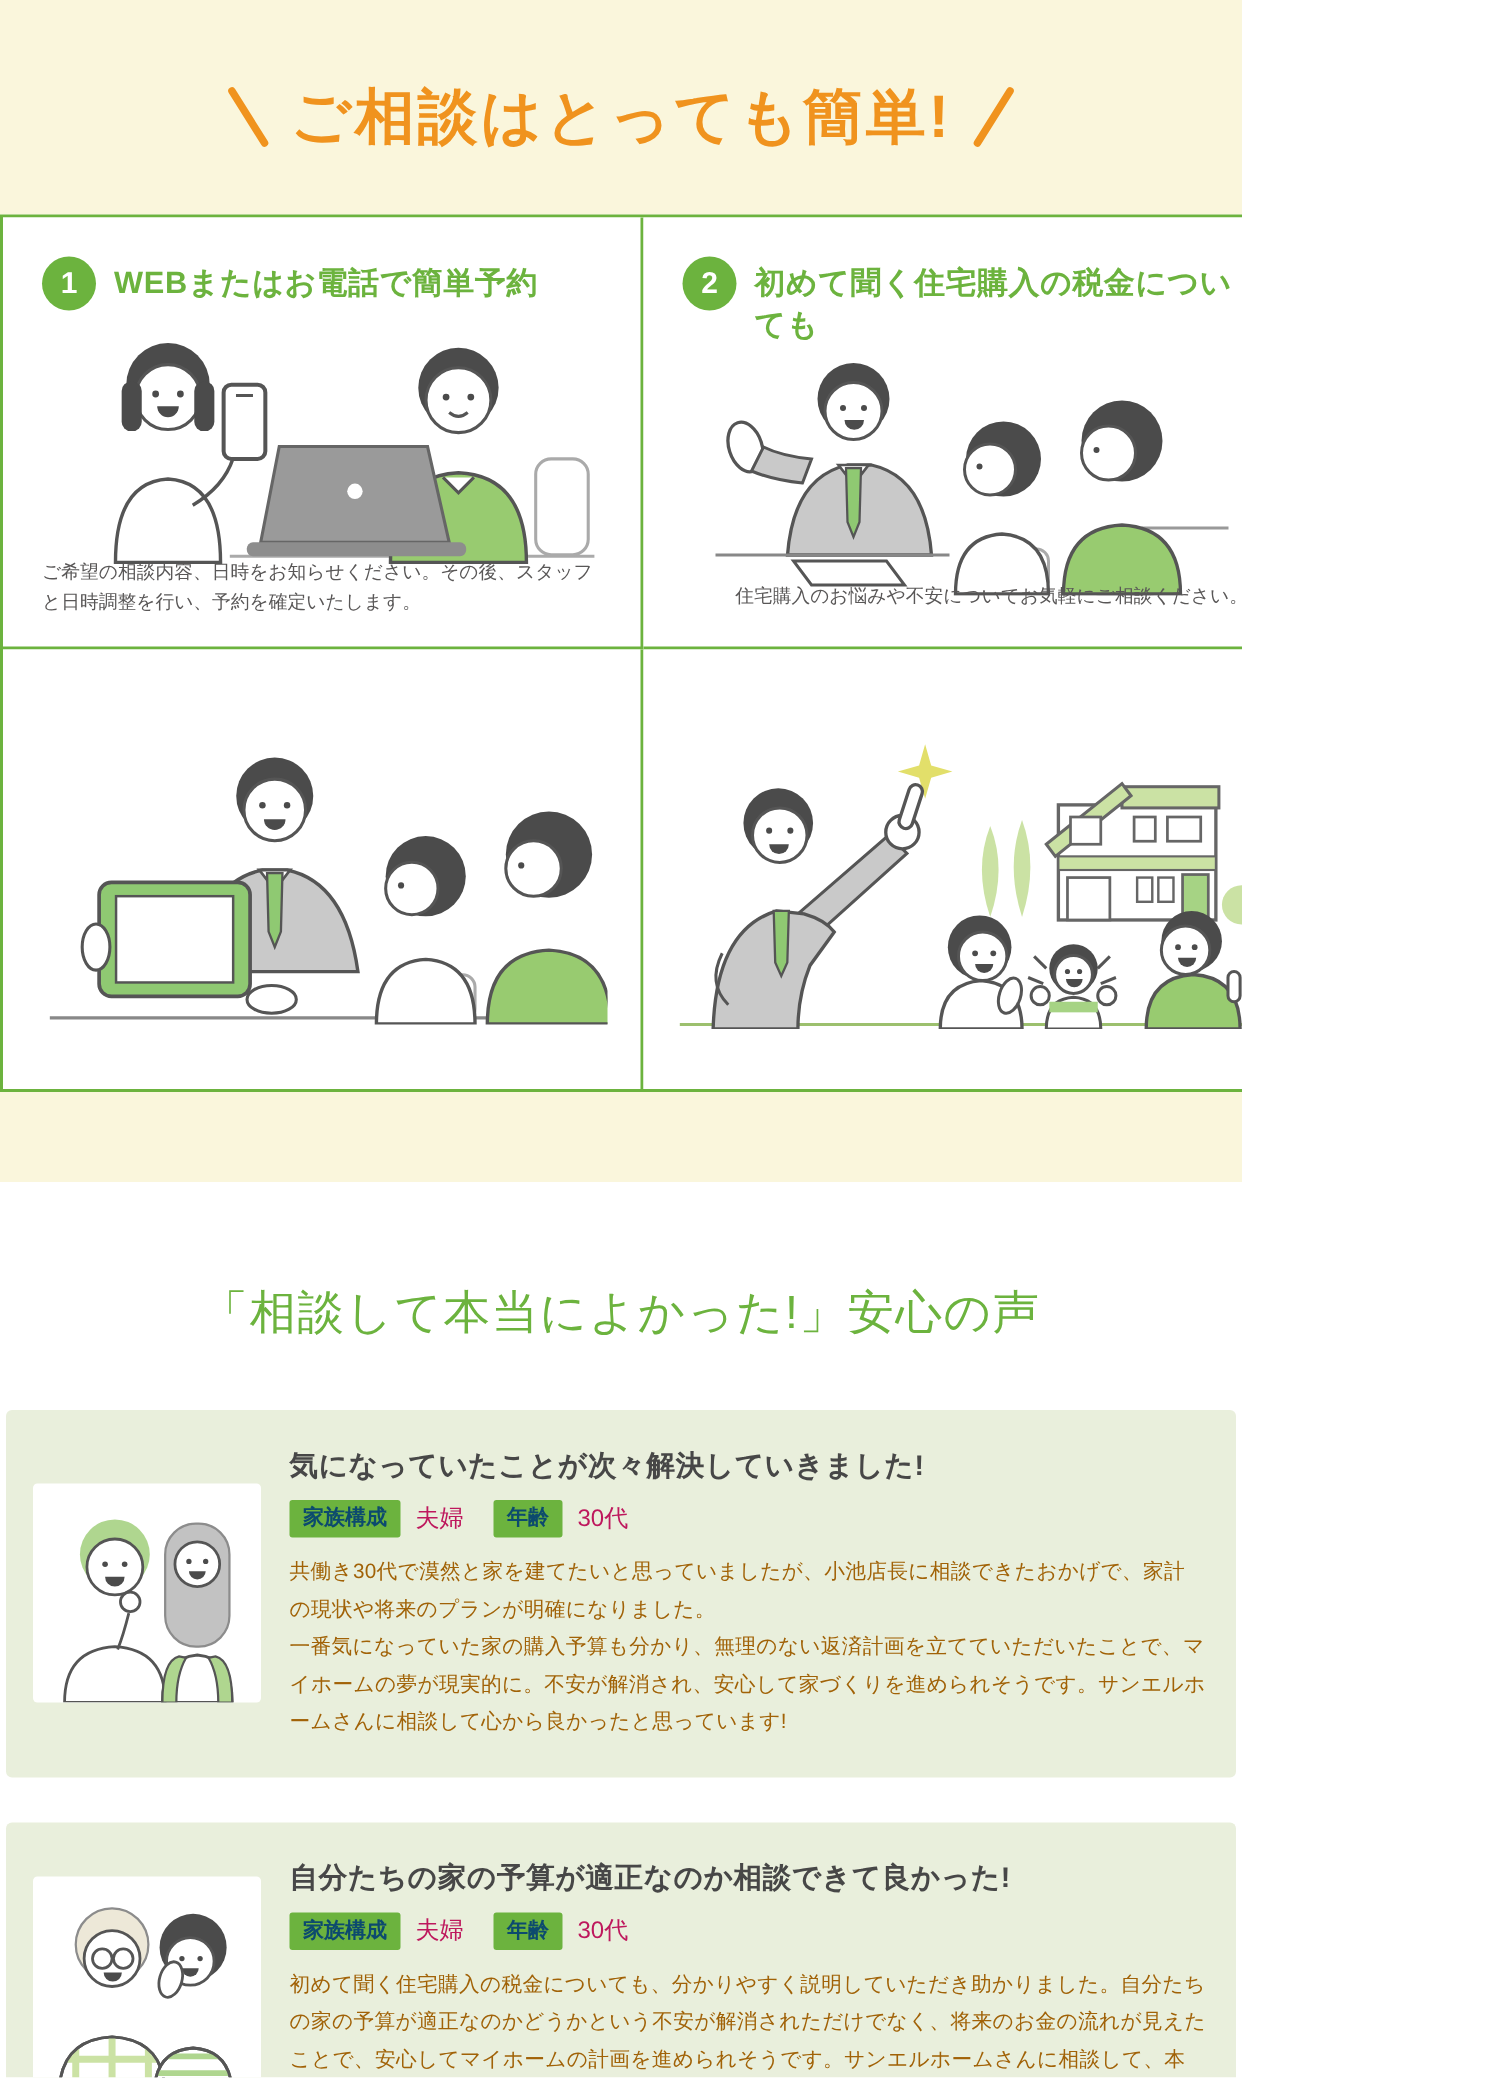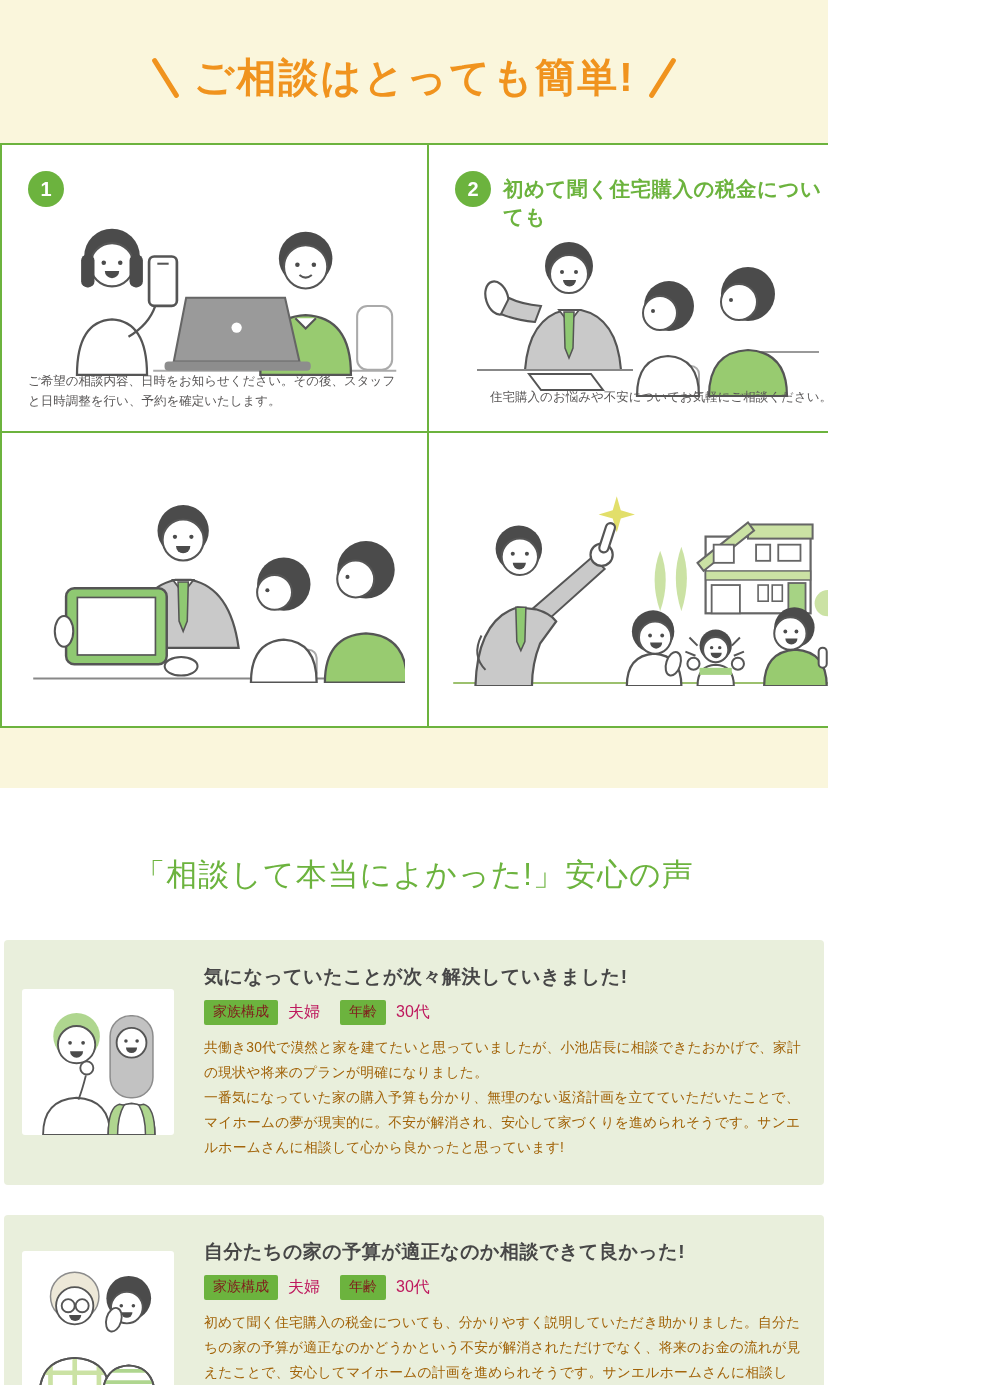--- a/index.html
+++ b/index.html
@@ -25,47 +25,48 @@
   .step-title { color:#6CB33E; font-size:20.5px; font-weight:700; line-height:1.35; padding-top:4px; letter-spacing:0.5px; }
   .step-illus { flex:1; display:flex; align-items:center; justify-content:center; padding:4px 14px; min-height:0; }
   .step-illus svg { display:block; }
   .step-caption { color:#595757; font-size:12.5px; line-height:1.6; padding:0 24px 20px 26px; }
   .step-caption.centered { text-align:right; padding-bottom:24px; }
 
   
   .voices-section { background:#fff; padding-top:66px; }
   .voices-title { text-align:center; color:#6CB33E; font-size:31px; font-weight:400; letter-spacing:1px; margin-bottom:44px; }
   .voice-card { width:820px; margin:0 auto 30px; background:#E9EFDC; border-radius:4px;
-    display:flex; align-items:center; gap:30px; padding:24px 20px 24px 18px; }
+    display:flex; align-items:center; gap:19px; padding:24px 20px 24px 18px; }
   .voice-avatar { flex:0 0 152px; width:152px; height:146px; background:#fff; border-radius:3px;
     display:flex; align-items:flex-end; justify-content:center; overflow:hidden; }
   .voice-content { flex:1; min-width:0; }
   .voice-heading { color:#474747; font-size:19px; font-weight:700; letter-spacing:0.5px; margin-bottom:10px; }
   .voice-meta { display:flex; align-items:center; gap:10px; margin-bottom:10px; }
-  .badge { background:#6CB33E; color:#7f1d1d; font-size:14px; font-weight:400; padding:3px 9px 4px; border-radius:2px; }
+  .badge { background:#6CB33E; color:#0c4a6e; font-size:14px; font-weight:700; padding:3px 9px 4px; border-radius:2px; }
   .badge-val { color:#be185d; font-size:16px; font-weight:500; margin-right:10px; }
   .voice-body p { color:#a16207; font-size:13.8px; line-height:1.82; letter-spacing:0.2px; }
 </style>
 </head>
 <body>
 
 <div class="page">
 
   <div class="hero-section">
     <div class="hero-title-row">
       <span class="slash slash-left"></span>
       <h1 class="hero-title">ご相談はとっても簡単!</h1>
       <span class="slash slash-right"></span>
     </div>
 
     <div class="steps-grid">
 
       <div class="step-cell">
         <div class="step-header">
           <span class="step-num">1</span>
+          <span class="step-title">WEBまたはお電話で簡単予約</span>
         </div>
         <div class="step-illus">
           <svg width="372" height="172" viewBox="0 0 360 167">
             <line x1="120" y1="161" x2="356" y2="161" stroke="#aaa" stroke-width="2"></line>
 
             <path d="M46,165 q0,-52 34,-54 q34,2 34,54 z" fill="#fff" stroke="#555" stroke-width="2.2"></path>
             <circle cx="80" cy="50" r="27" fill="#4b4b4b"></circle>
             <circle cx="80" cy="58" r="21" fill="#fff" stroke="#555" stroke-width="2"></circle>
             <rect x="50" y="48" width="13" height="32" rx="6" fill="#4b4b4b"></rect>
             <rect x="97" y="48" width="13" height="32" rx="6" fill="#4b4b4b"></rect>

